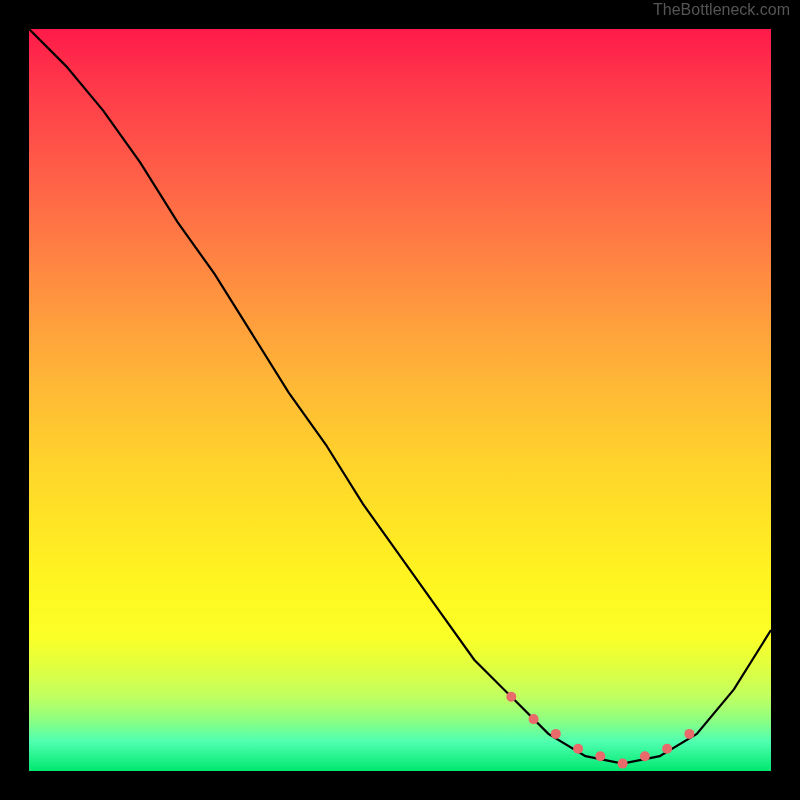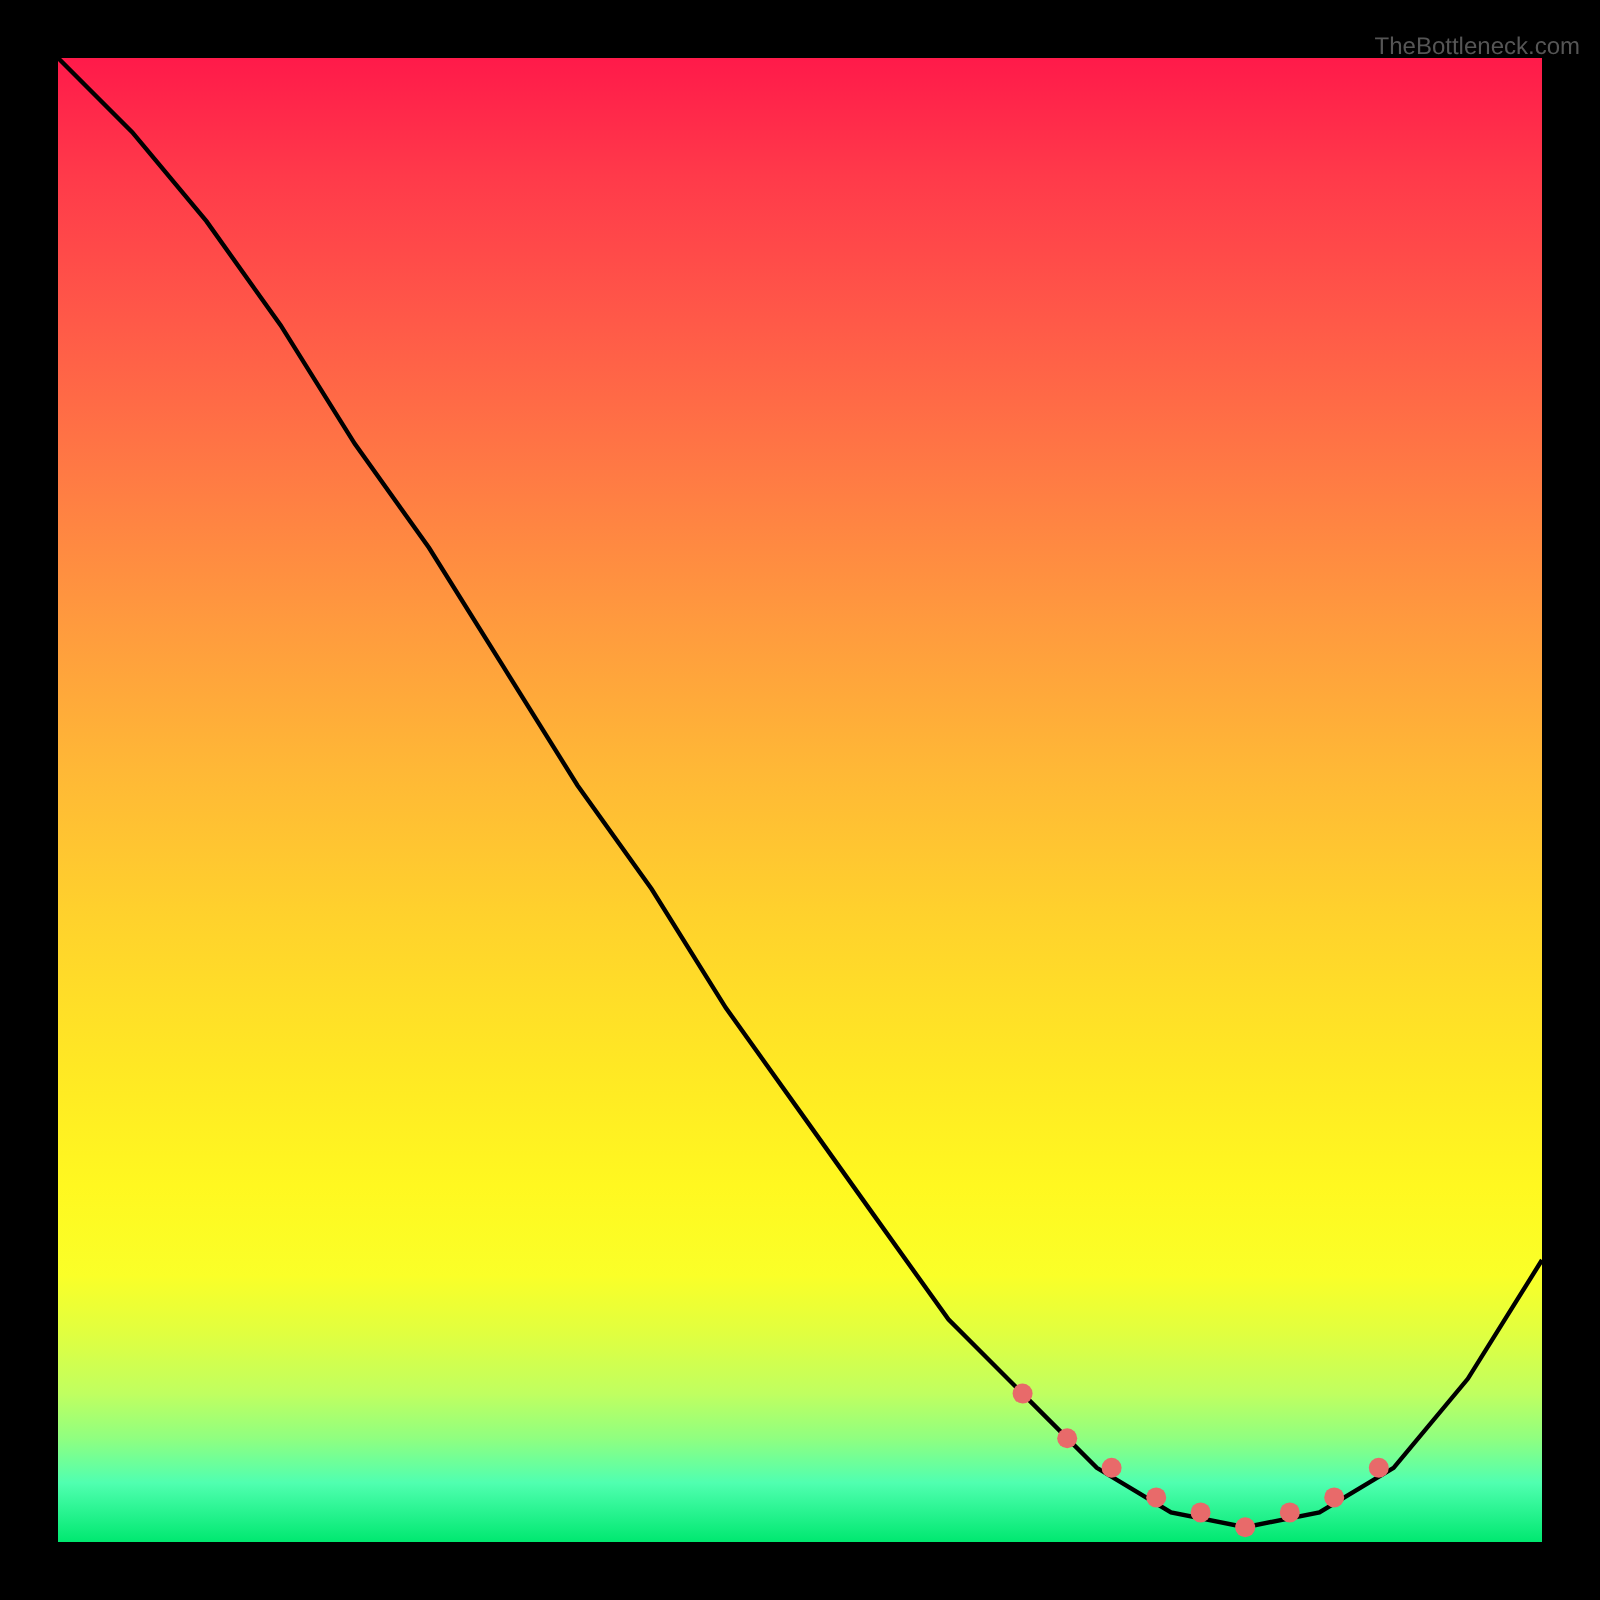--- a/index.html
+++ b/index.html
@@ -6,24 +6,24 @@
     margin: 0;
     padding: 0;
     width: 800px;
     height: 800px;
     background: #000;
     position: relative;
     font-family: Arial, sans-serif;
   }
   .watermark {
     position: absolute;
-    top: 16px;
+    top: 1px;
     right: 10px;
     color: #555;
-    font-size: 12px;
+    font-size: 16px;
     font-weight: 500;
     z-index: 10;
   }
   .plot-area {
     position: absolute;
     left: 29px;
     top: 29px;
     width: 742px;
     height: 742px;
     background: linear-gradient(to bottom,

